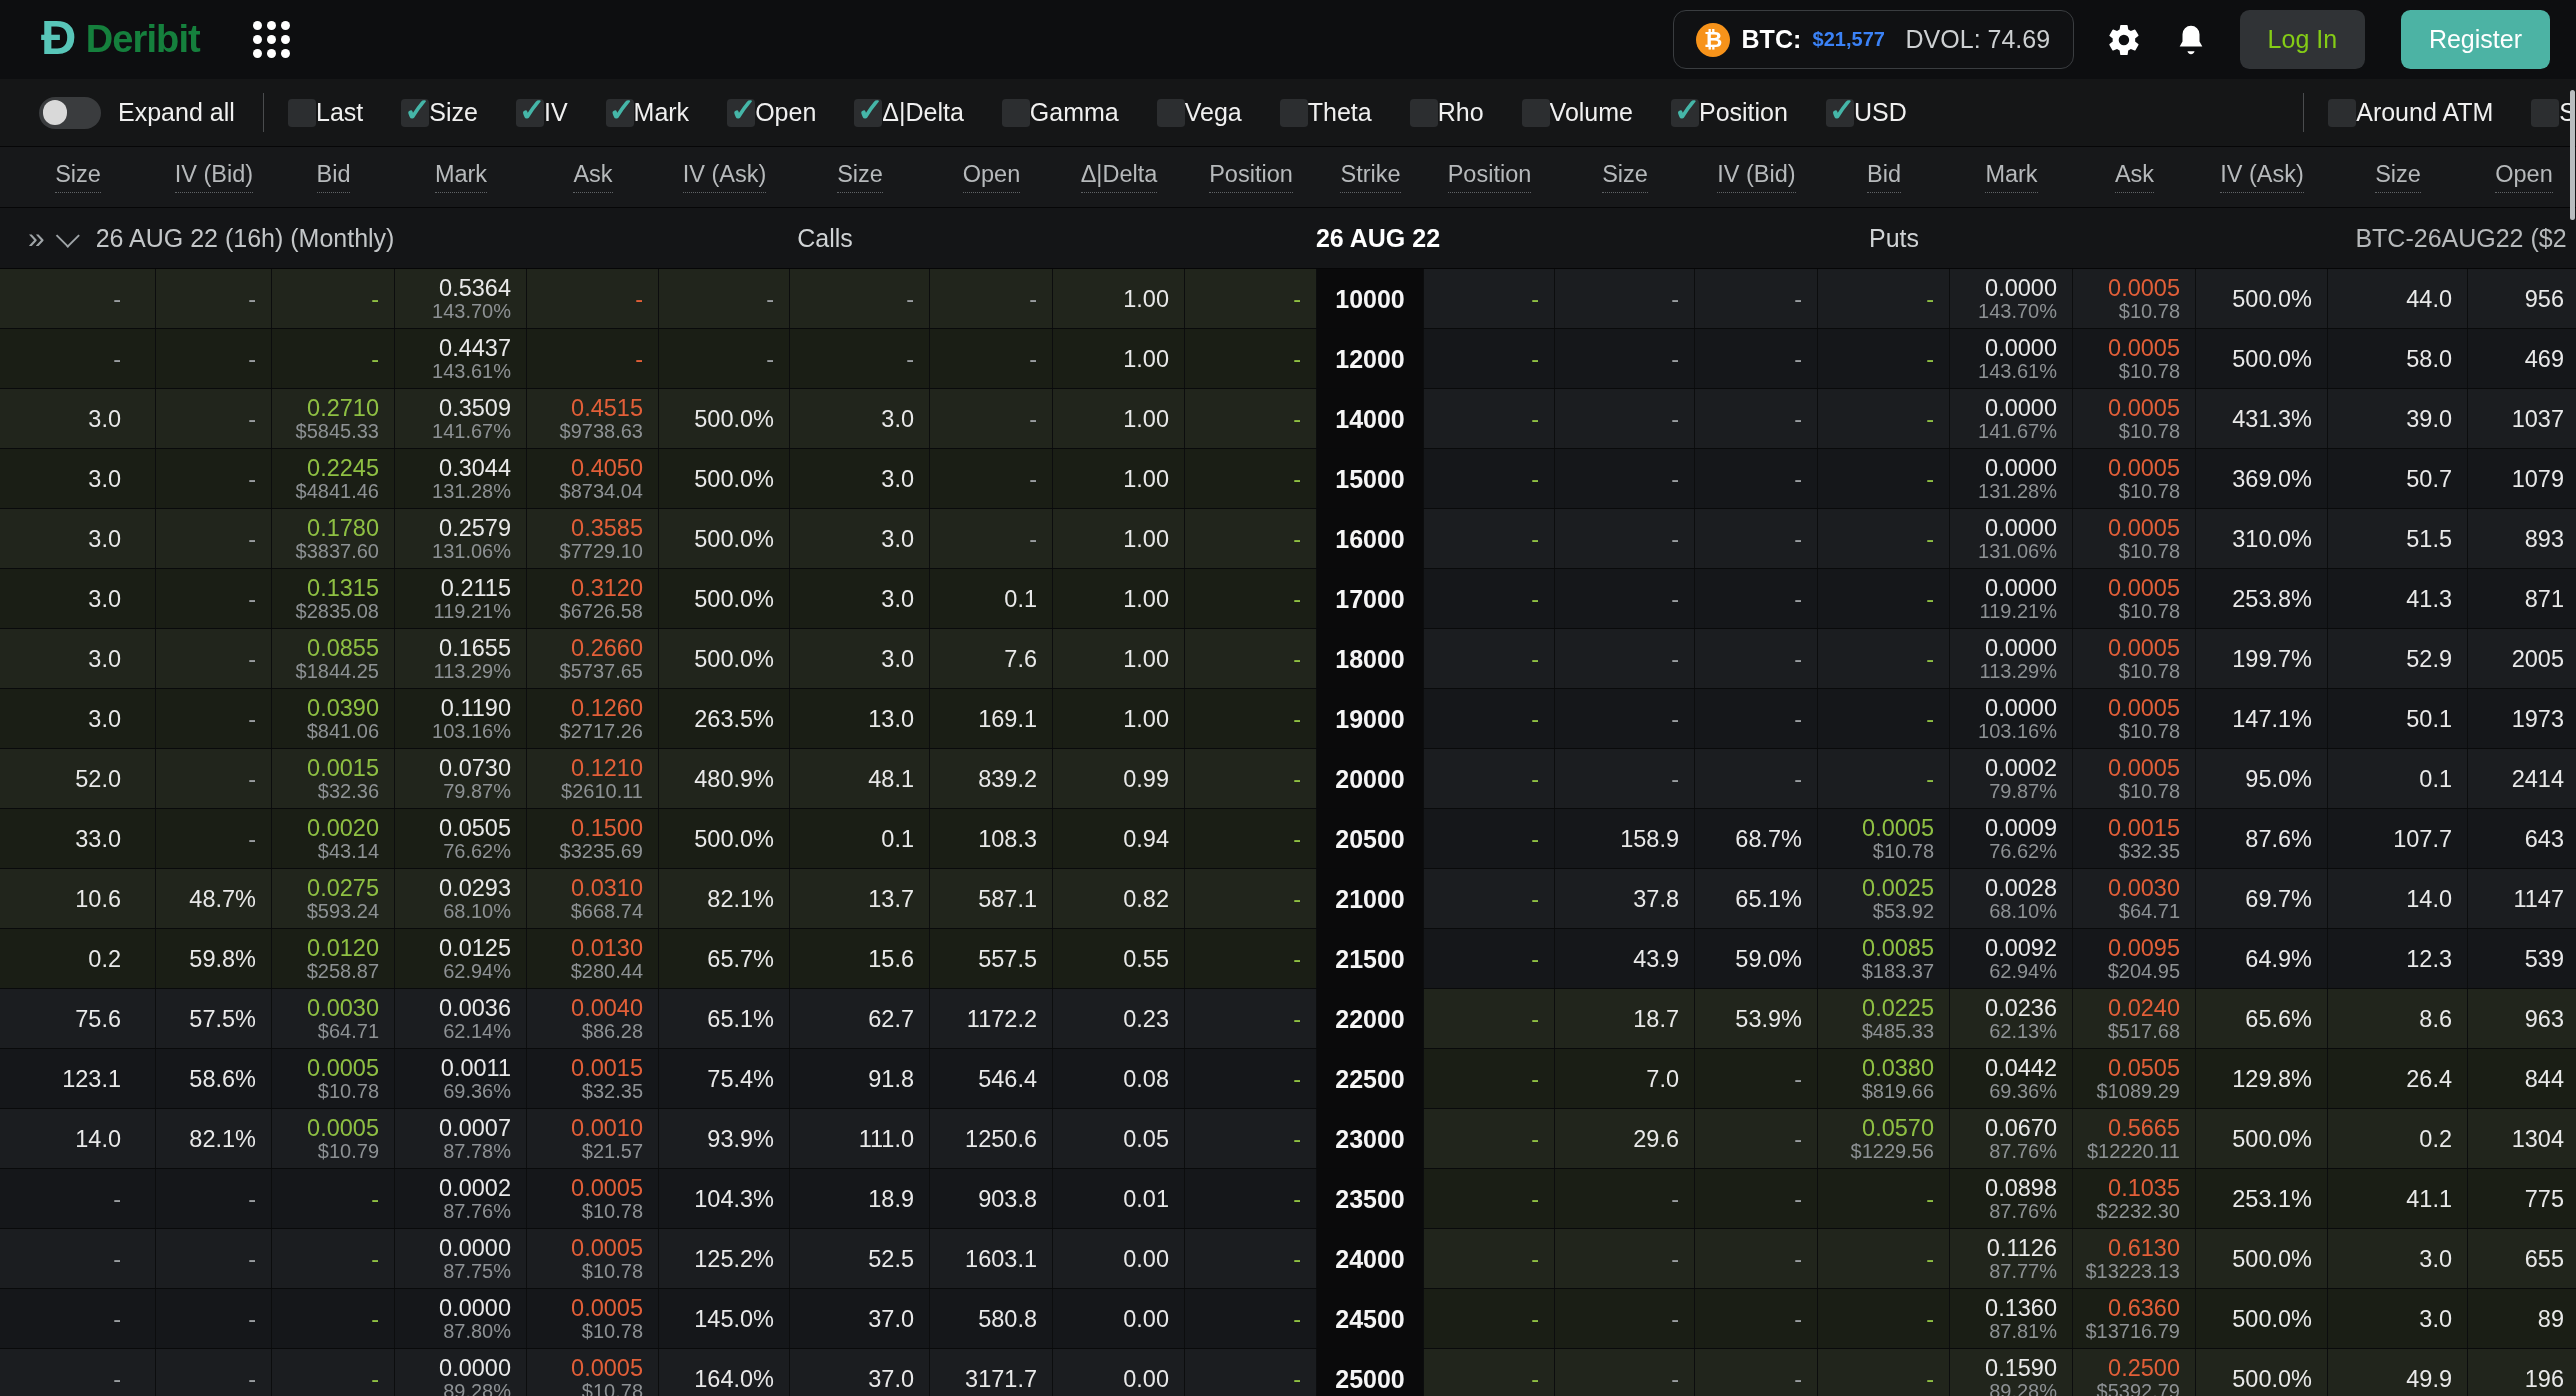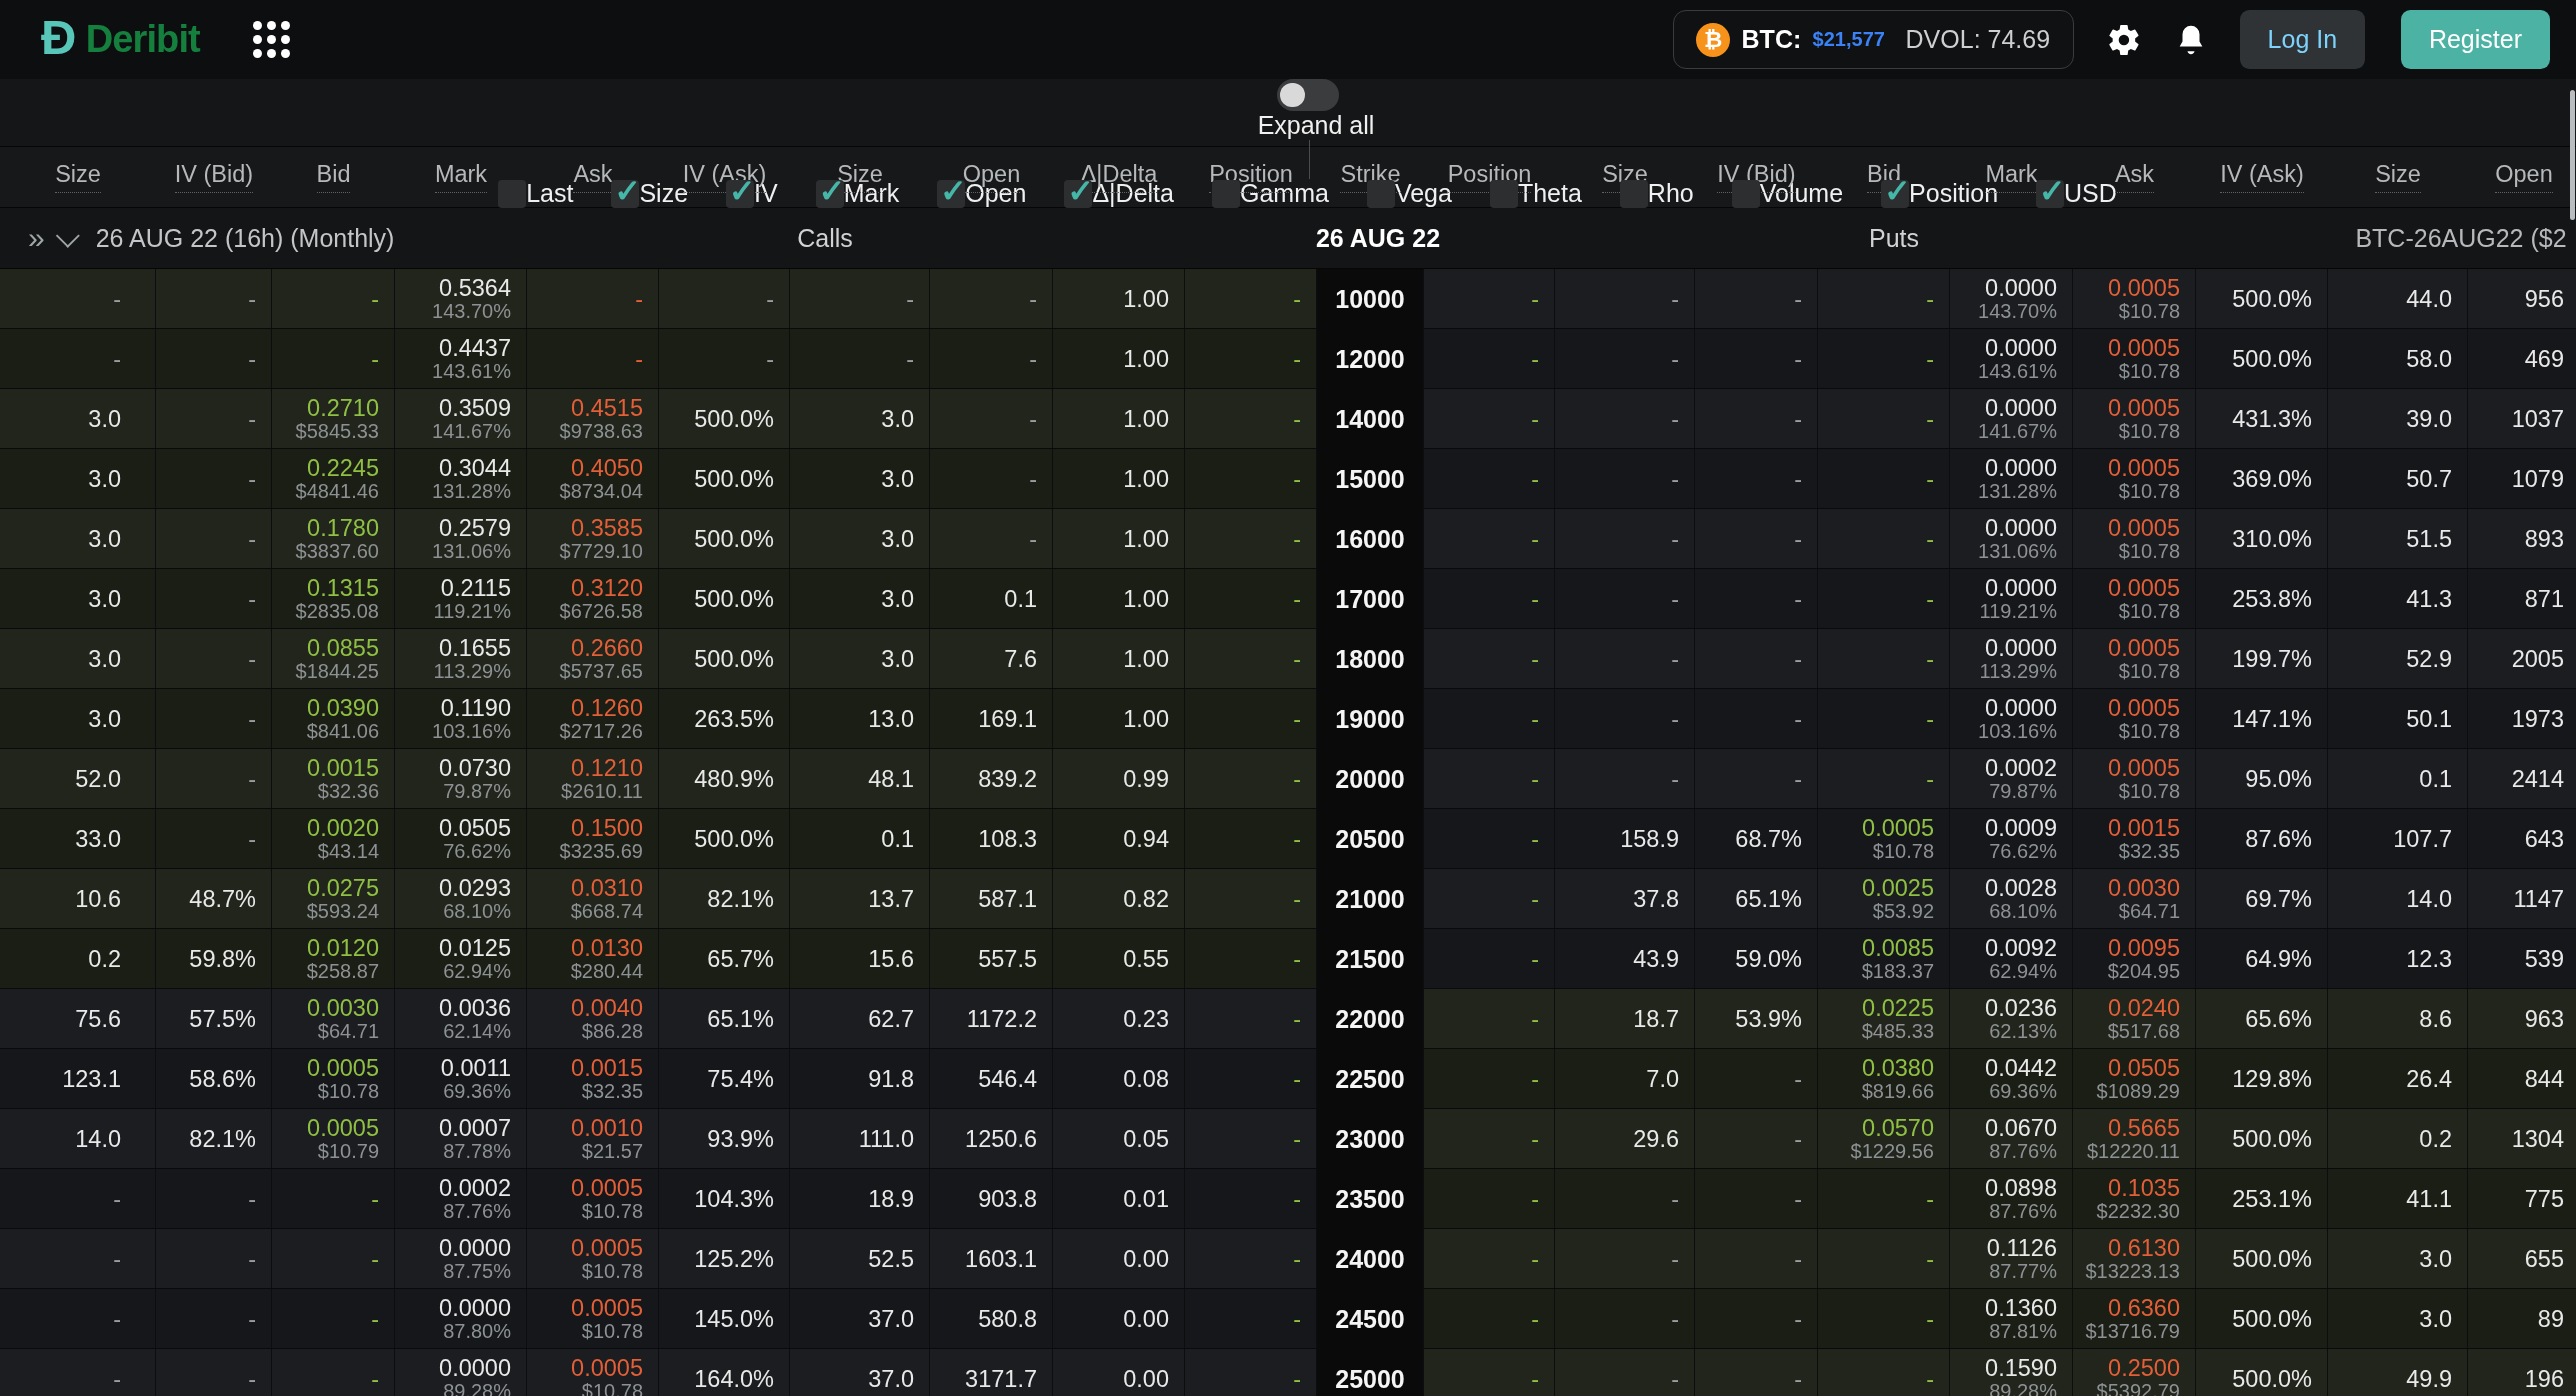--- a/index.html
+++ b/index.html
@@ -18,25 +18,25 @@
   .top-right{margin-left:auto;display:flex;align-items:center;gap:32px;}
   .ticker{display:flex;align-items:center;gap:11.3px;border:0.9px solid #3a3d40;border-radius:13px;
           padding:11.3px 22.5px;background:#101113;}
   .btc-circle{width:34px;height:34px;border-radius:50%;background:#f7931a;color:#fff;font-weight:bold;
               font-size:22.5px;display:flex;align-items:center;justify-content:center;}
   .ticker .sym{color:#fff;font-weight:bold;font-size:25px;}
   .ticker .price{color:#3b82f6;font-weight:bold;font-size:20px;margin-right:9.4px;}
   .ticker .dvol{color:#cdd0d2;font-size:25px;}
   .icon-btn{color:#fff;display:flex;align-items:center;justify-content:center;cursor:pointer;}
   .btn{font-size:25px;border-radius:9.4px;padding:15px 28px;cursor:pointer;}
-  .btn.login{background:#303336;color:#7dd3fc;}
+  .btn.login{background:#303336;color:#84cc16;}
   .btn.register{background:#4cb3a4;color:#fff;margin-left:3.8px;}
 
   
-  .controls{height:68px;background:#151617;display:flex;align-items:center;padding-left:39px;box-sizing:border-box;border-bottom:0.9px solid #060607;flex-direction:column;}
+  .controls{height:68px;background:#151617;display:flex;align-items:center;padding-left:39px;box-sizing:border-box;border-bottom:0.9px solid #060607;}
   .toggle{width:62px;height:32px;border-radius:16px;background:#3a3c3e;position:relative;cursor:pointer;flex:none;}
   .toggle .knob{position:absolute;left:3.8px;top:3.8px;width:24.4px;height:24.4px;border-radius:50%;background:#d9d9d9;}
   .controls .lbl{color:#f0f0f0;font-size:25px;margin-left:17px;white-space:nowrap;}
   .vsep{width:0.9px;height:39px;background:#4a4c4e;margin:0 24.4px 0 28px;flex:none;}
   .cb-list{display:flex;align-items:center;gap:38px;}
   .cb-item{display:flex;align-items:center;cursor:pointer;white-space:nowrap;}
   .cb-box{width:28px;height:28px;border-radius:3.8px;background:#2c2e30;position:relative;flex:none;}
   .cb-box.checked::after{content:"✓";position:absolute;left:2.8px;top:-7.5px;color:#45b6a8;font-size:32px;font-weight:bold;}
   .cb-label{color:#f0f0f0;font-size:25px;}
   .controls-right{margin-left:auto;display:flex;align-items:center;}

